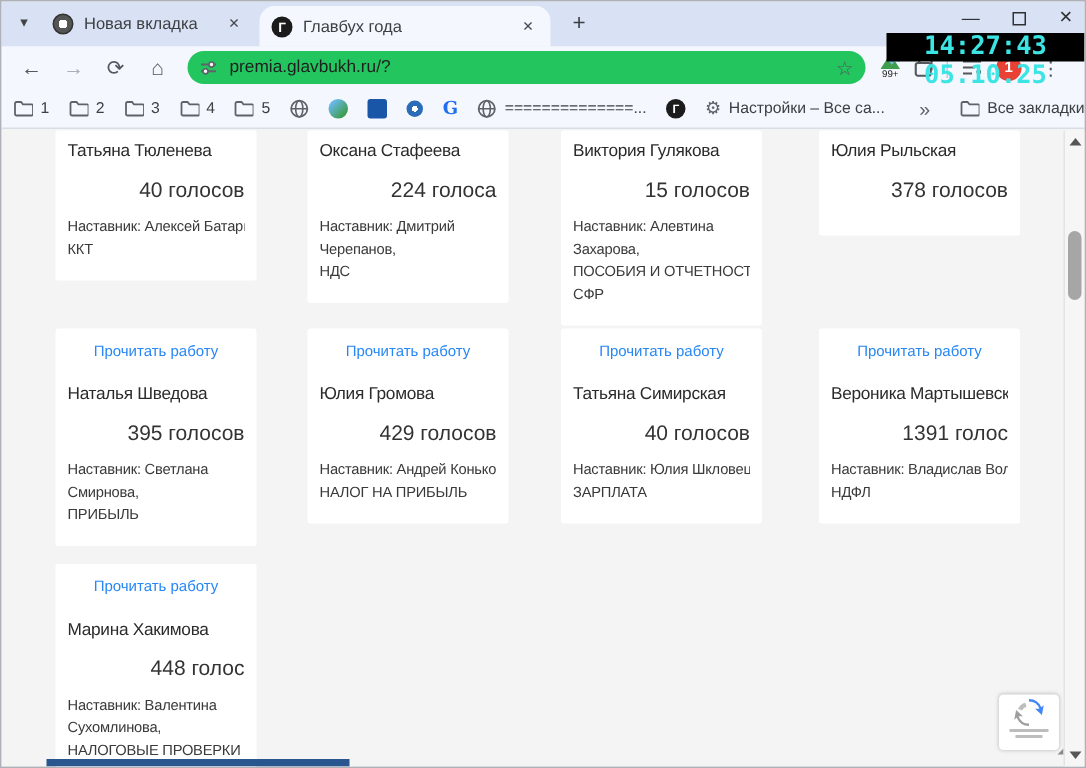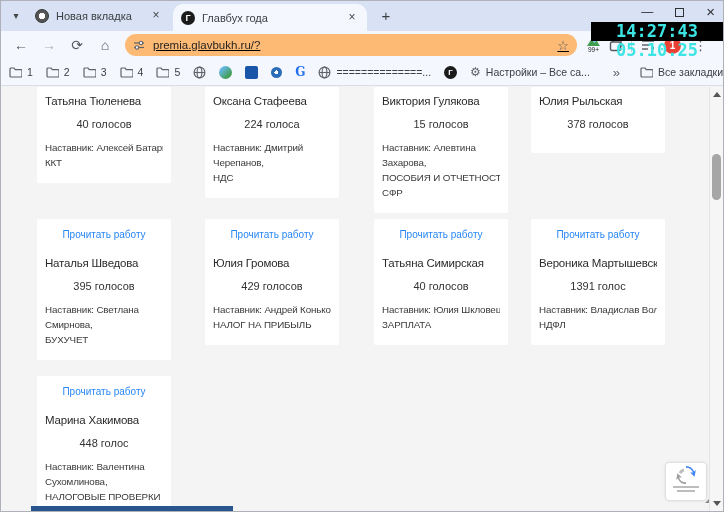--- a/index.html
+++ b/index.html
@@ -30,21 +30,21 @@
   .win-controls{position:absolute;right:8px;top:2px;display:flex;gap:22px;align-items:center;height:18px;}
   .wc{color:#303134;font-size:12px;cursor:pointer;line-height:18px;}
   .wc-max{width:9px;height:9px;border:1.4px solid #303134;}
   .clock-overlay{position:absolute;right:0;top:21px;width:132px;height:19px;background:#000;color:var(--clock-color);
     font-family:"DejaVu Sans Mono",monospace;font-size:17px;font-weight:bold;text-align:center;line-height:19px;letter-spacing:0;z-index:50;}
 
   
   .toolbar{position:absolute;top:30px;left:0;right:0;height:28px;background:var(--chrome-surface);display:flex;align-items:center;padding:0 6px;}
   .nav-ic{width:24px;height:24px;text-align:center;line-height:24px;font-size:14px;color:#54575c;margin:0 2px;cursor:pointer;flex:0 0 auto;}
   .nav-ic.disabled{color:#aab0ba;}
-  .omnibox{height:22px;background:#fdba74;border-radius:12px;flex:0 0 auto;width:452px;margin-left:6px;display:flex;align-items:center;padding:0 8px;text-decoration:underline;}
+  .omnibox{height:22px;background:#22c55e;border-radius:12px;flex:0 0 auto;width:452px;margin-left:6px;display:flex;align-items:center;padding:0 8px;}
   .omnibox .url{font-size:11.5px;color:#1f1f1f;flex:1;white-space:nowrap;overflow:hidden;}
   .tune{margin-right:8px;flex:0 0 auto;display:block;}
   .star{font-size:13px;color:#54575c;cursor:pointer;flex:0 0 auto;margin-left:4px;}
   .ext-area{display:flex;align-items:center;margin-left:10px;gap:9px;}
   .ext1{display:flex;flex-direction:column;align-items:center;cursor:pointer;}
   .ext1 .badge99{font-size:6.5px;color:#222;line-height:6px;margin-top:1px;}
   .ext-sep{width:1px;height:14px;background:#c6cad1;}
   .avatar{width:17px;height:17px;border-radius:50%;background:var(--badge-red);color:#fff;font-size:10px;font-weight:bold;text-align:center;line-height:17px;cursor:pointer;}
   .menu-dots{font-size:13px;color:#54575c;cursor:pointer;padding:0 4px;}
 
@@ -61,25 +61,25 @@
   .gear{font-size:12px;color:#5f6368;}
   .bm-spacer{flex:1;}
   .overflow-chev{color:#5f6368;font-size:13px;margin:0 10px;cursor:pointer;}
   .bm-sep{width:1px;height:15px;background:#c4c7cc;margin-right:10px;}
 
   
   .content{position:absolute;top:86px;left:0;right:0;bottom:0;background:var(--page-bg);}
   .card{position:absolute;width:134px;background:#fff;padding:6px 8px 13px;border-radius:2px;}
   .card .read{color:var(--accent-link);font-size:10px;text-align:center;margin:4px 0 17px;cursor:pointer;white-space:nowrap;}
   .card .name{font-size:11.5px;color:#2b2b2b;margin-bottom:11px;white-space:nowrap;overflow:hidden;letter-spacing:-0.2px;}
-  .card .votes{font-size:11px;color:#333;text-align:center;margin-bottom:10px;}
+  .card .votes{font-size:14px;color:#333;text-align:right;margin-bottom:10px;}
   .card .mentor{font-size:9.8px;color:#3a3a3a;line-height:15px;white-space:pre;overflow:hidden;letter-spacing:-0.15px;}
   .r1{top:0;} .r1 .name{margin-top:2px;}
   .r2{top:132px;} .r3{top:289px;}
-  .col0{left:36px;} .col1{left:204px;} .col2{left:373px;} .col3{left:530px;}
+  .col0{left:36px;} .col1{left:204px;} .col2{left:373px;} .col3{left:545px;}
 
   
   .scrollbar{position:absolute;top:0;right:0;width:14px;bottom:0;background:#f6f6f6;border-left:1px solid #e4e4e4;}
   .sb-arrow{position:absolute;left:3px;width:0;height:0;border-left:4px solid transparent;border-right:4px solid transparent;cursor:pointer;}
   .sb-up{top:5px;border-bottom:5px solid #565656;}
   .sb-down{bottom:5px;border-top:5px solid #565656;}
   .sb-thumb{position:absolute;left:2px;width:9px;top:67px;height:46px;background:#a6a6a6;border-radius:5px;cursor:pointer;}
 
   
   .footer-strip{position:absolute;left:30px;bottom:0;width:202px;height:5px;background:#29568f;}
@@ -268,21 +268,21 @@
       <div class="name">Юлия Рыльская</div>
       <div class="votes">378 голосов</div>
     </div>
 
     <div class="card r2 col0">
       <div class="read">Прочитать работу</div>
       <div class="name">Наталья Шведова</div>
       <div class="votes">395 голосов</div>
       <div class="mentor">Наставник: Светлана
 Смирнова,
-БУХУЧЕТ</div>
+ПРИБЫЛЬ</div>
     </div>
     <div class="card r2 col1">
       <div class="read">Прочитать работу</div>
       <div class="name">Юлия Громова</div>
       <div class="votes">429 голосов</div>
       <div class="mentor">Наставник: Андрей Коньков,
 НАЛОГ НА ПРИБЫЛЬ</div>
     </div>
     <div class="card r2 col2">
       <div class="read">Прочитать работу</div>

